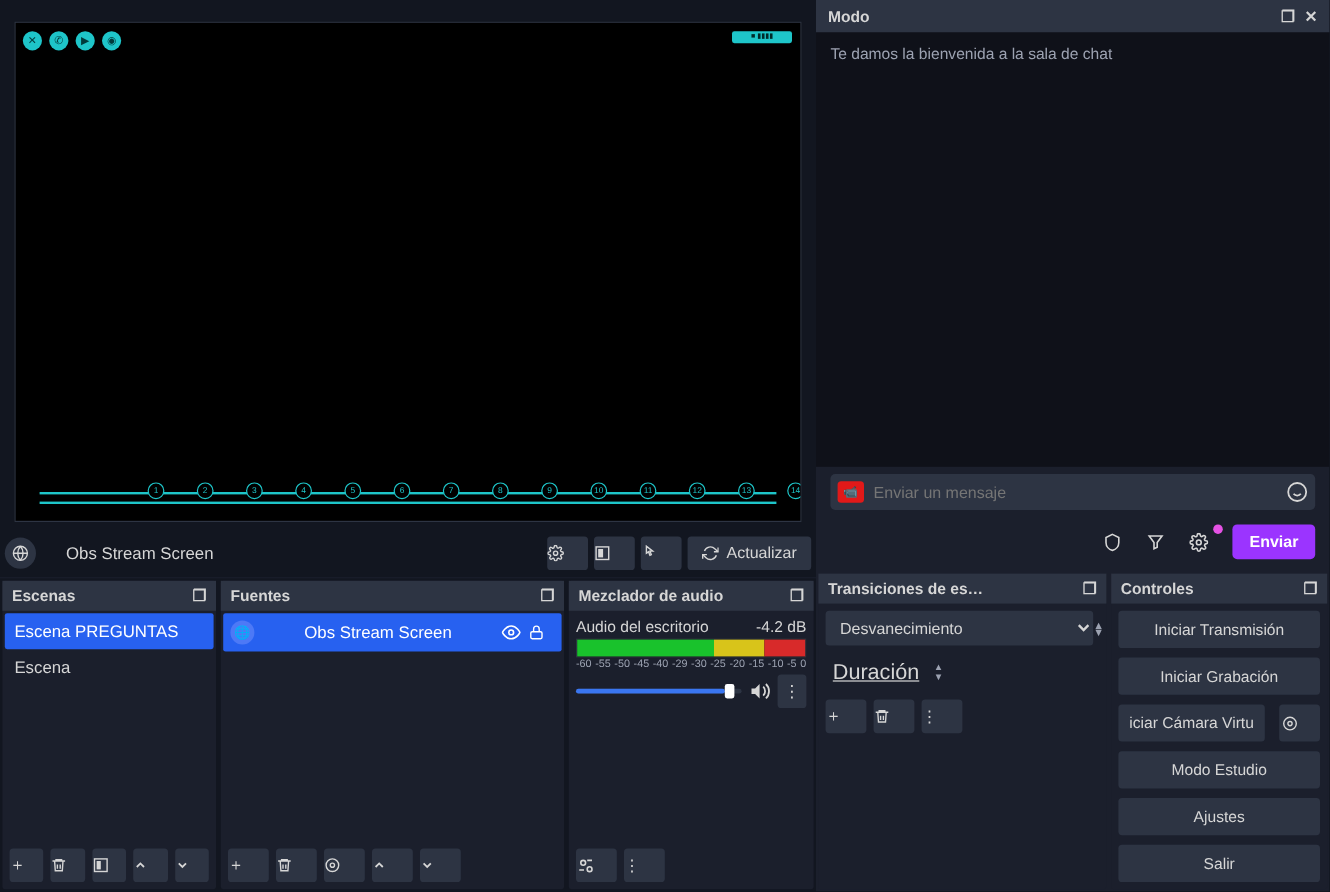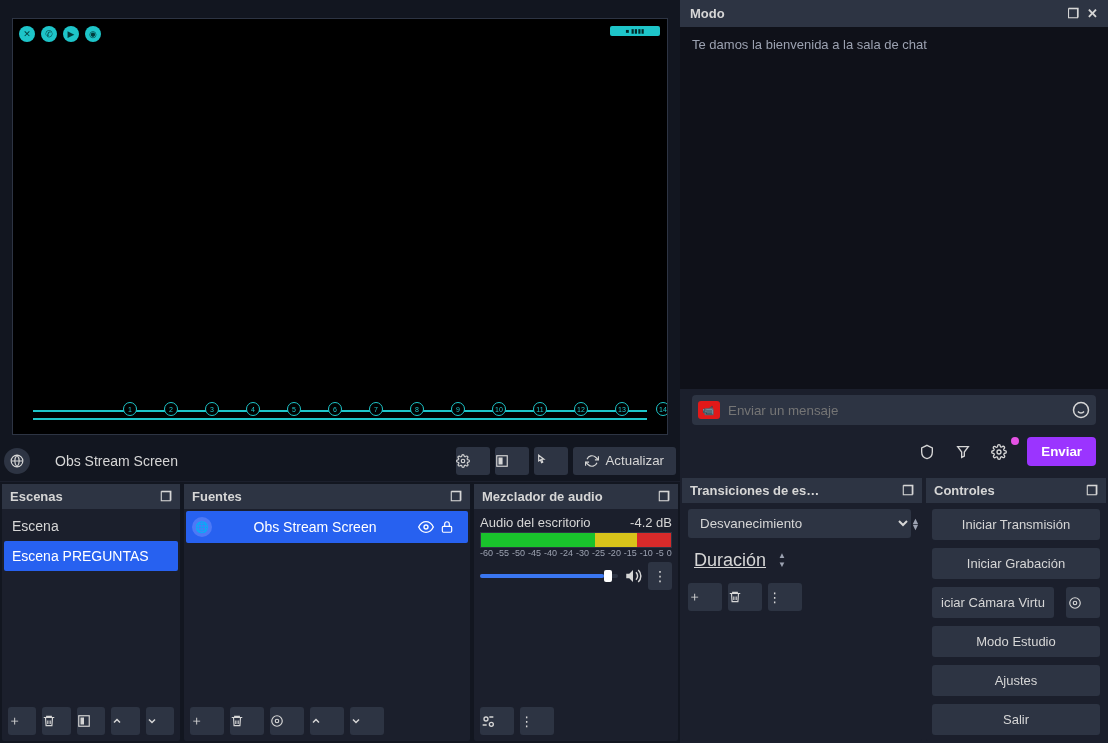--- a/index.html
+++ b/index.html
@@ -151,22 +151,22 @@
     </div>
 
     <div class="docks">
 
       <div class="dock" style="width:178px">
         <div class="dock-hd">
           <span>Escenas</span>
           <span class="popout-icon">❐</span>
         </div>
         <div class="dock-bd">
+          <div class="list-item sel">Escena PREGUNTAS</div>
           <div class="list-item">Escena</div>
-          <div class="list-item sel">Escena PREGUNTAS</div>
         </div>
         <div class="dock-ft">
           <button class="iconbtn">＋</button>
           <button class="iconbtn">
               <svg width="14" height="14" viewBox="0 0 24 24" fill="none" stroke="#d6d6d6" stroke-width="2">
                 <path d="M3 6h18M8 6V4h8v2M6 6l1 14h10l1-14M10 11v6M14 11v6"></path>
               </svg>
             </button>
           <button class="iconbtn">
               <svg width="14" height="14" viewBox="0 0 24 24" fill="none" stroke="#d6d6d6" stroke-width="2">
@@ -250,21 +250,21 @@
             <div class="grn"></div>
               <div class="yel"></div>
               <div class="red"></div>
           </div>
           <div class="ticks">
             <span>-60</span>
               <span>-55</span>
               <span>-50</span>
               <span>-45</span>
               <span>-40</span>
-              <span>-24</span>
+              <span>-29</span>
               <span>-30</span>
               <span>-25</span>
               <span>-20</span>
               <span>-15</span>
               <span>-10</span>
               <span>-5</span>
               <span>0</span>
           </div>
           <div class="vol-row">
             <div class="slider">

